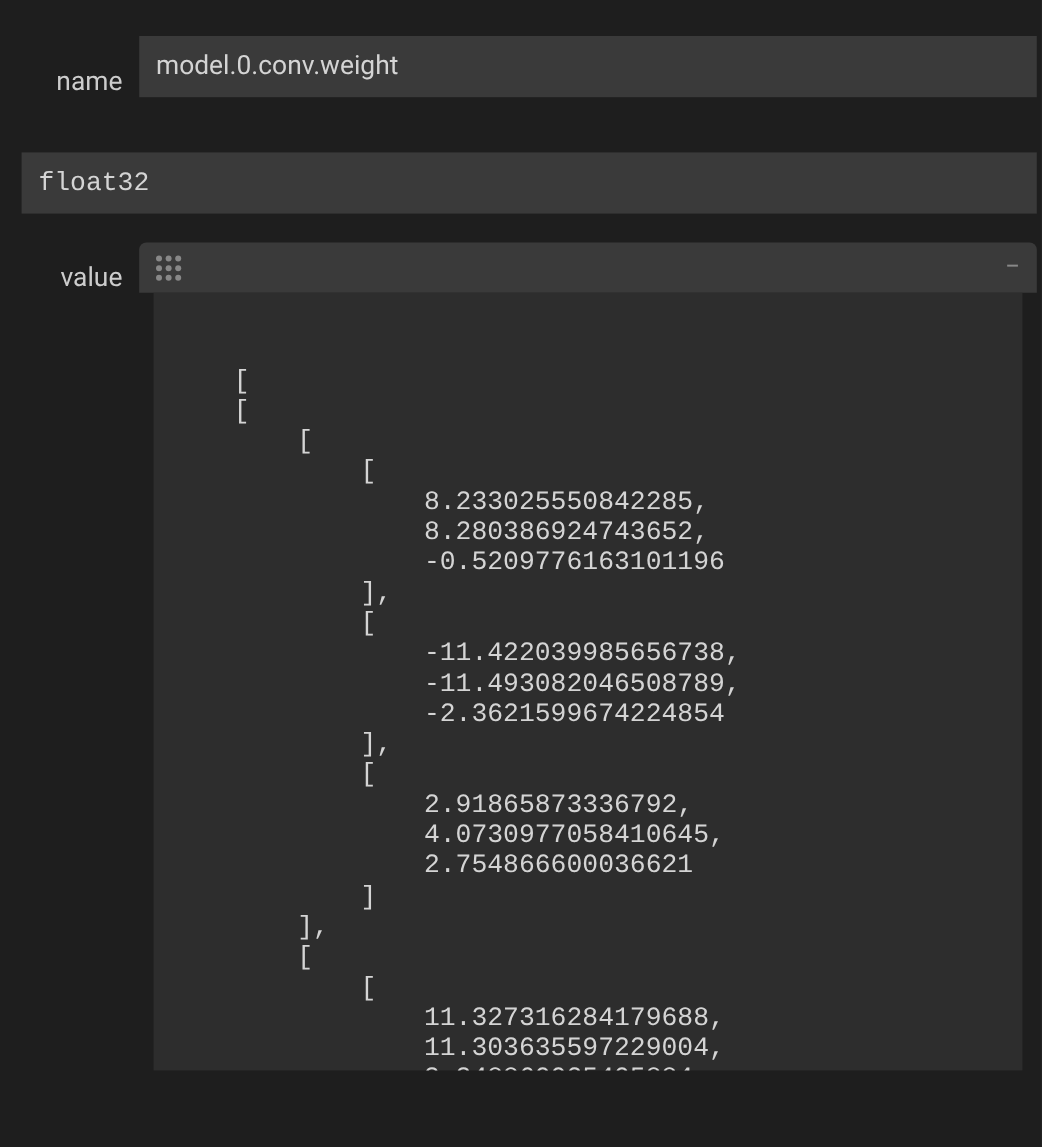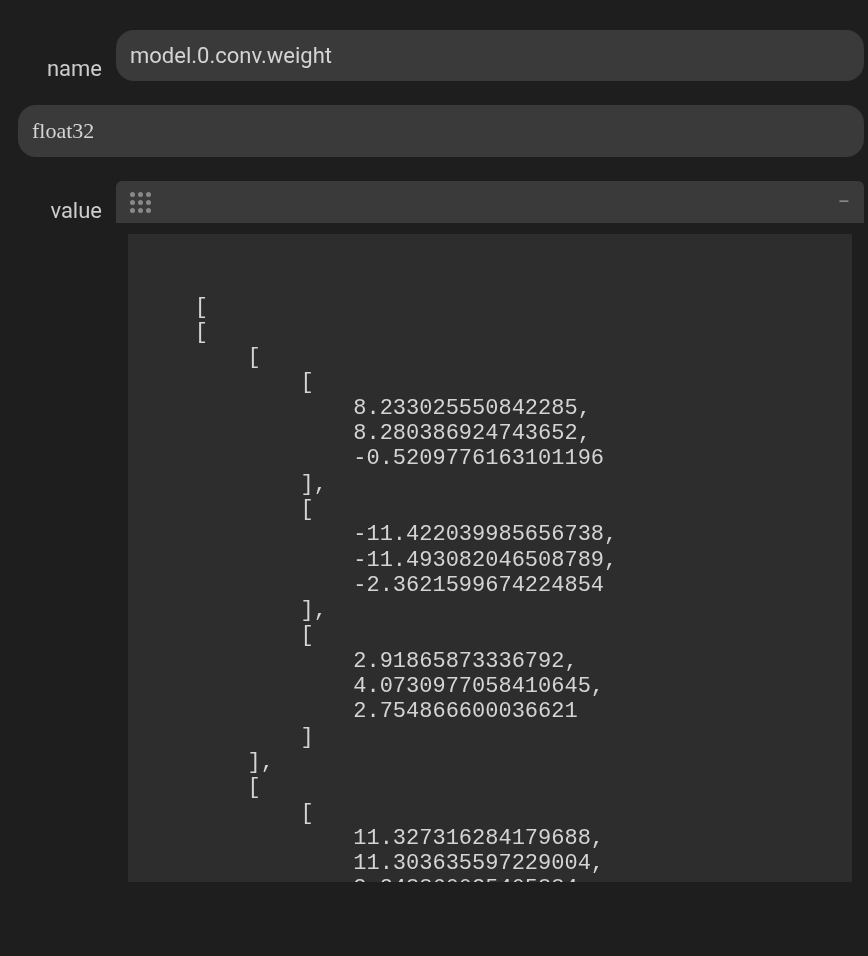--- a/index.html
+++ b/index.html
@@ -27,27 +27,28 @@
       text-align: right;
       font-size: 22px;
       color: #cccccc;
       padding-top: 12px;
       flex-shrink: 0;
     }
     .value-box {
       flex: 1;
       margin-left: 14px;
       background: #3a3a3a;
-      border-radius: 18px;
+      border-radius: 0;
       padding: 13px 14px;
       font-size: 22px;
       color: #d4d4d4;
     }
     .mono {
-      font-family: Liberation Serif, serif;
+      font-family: Liberation Mono, monospace;
+      margin-top: 22px;
     }
     .value-header {
       flex: 1;
       margin-left: 14px;
       background: #3a3a3a;
       border-radius: 6px 6px 0 0;
       padding: 10px 14px;
       display: flex;
       align-items: center;
       justify-content: space-between;
@@ -113,21 +114,21 @@
 <div class="row">
 </div>
 
 <div class="row">
   <div class="value-box mono">float32</div>
 </div>
 
 <div class="row">
 </div>
 
-<div class="row" style="margin-bottom:11px;">
+<div class="row" style="margin-bottom:0;">
   <div class="label">value</div>
   <div class="value-header">
     <div class="grid-icon">
       <span></span>
         <span></span>
         <span></span>
       <span></span>
         <span></span>
         <span></span>
       <span></span>

